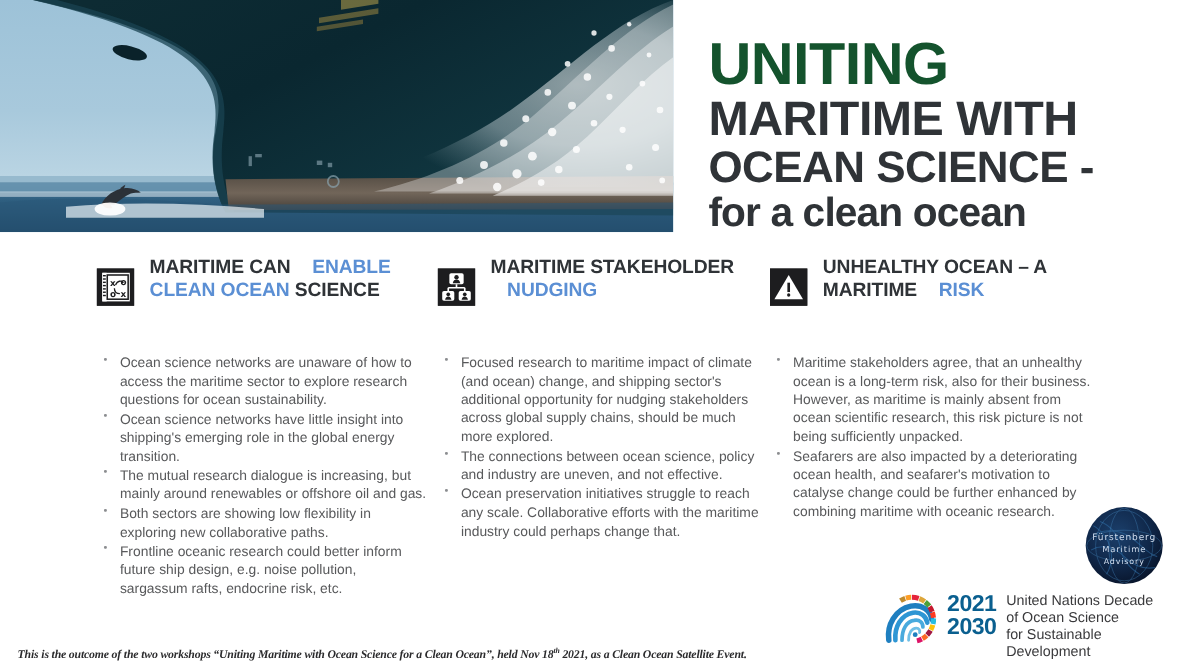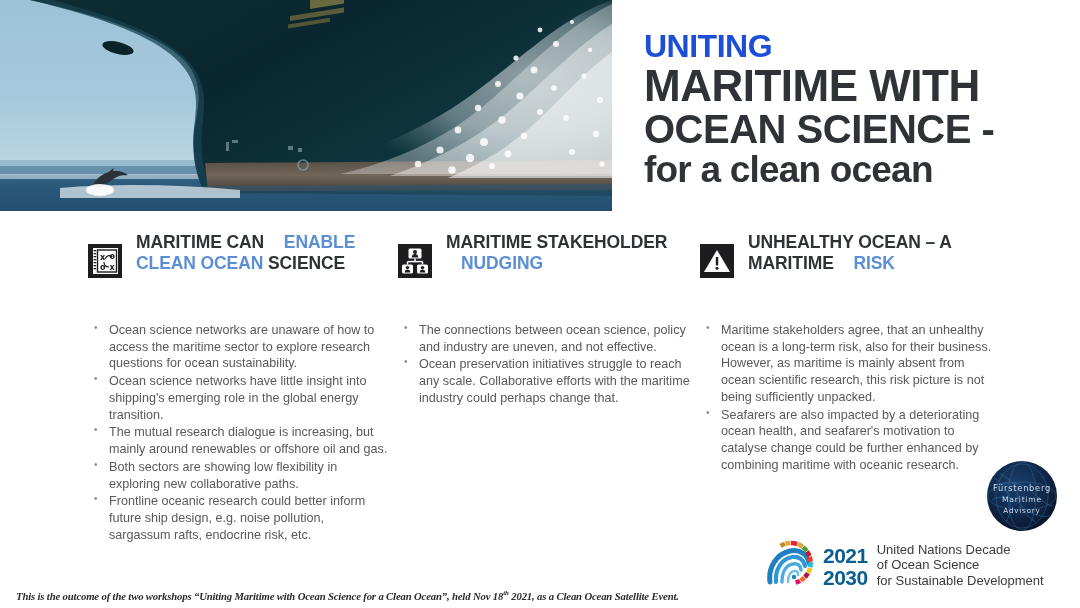--- a/index.html
+++ b/index.html
@@ -23,21 +23,21 @@
   
   .title-block{
     position:absolute; left:644px; top:30px; width:420px;
   }
   .title-line{
     font-weight:bold;
     letter-spacing:-0.5px;
     line-height:1.04;
     color:#2f3337;
   }
-  .t1{ font-size:32px; color:#1d4ed8; }
+  .t1{ font-size:54px; color:#14532d; }
   .t2{ font-size:44px; }
   .t3{ font-size:40px; }
   .t4{ font-size:37px; letter-spacing:-0.8px; }
 
   
   .cols{
     position:absolute; left:0; top:232px; width:1080px; height:350px;
   }
   .col{ position:absolute; top:0; }
   .col-1{ left:88px; width:300px; }
@@ -80,22 +80,22 @@
   
   .fma-logo{
     position:absolute; left:986px; top:460px;
     width:72px; height:72px; border-radius:50%;
     overflow:hidden;
   }
   .fma-logo svg{ display:block; width:72px; height:72px; }
 
   
   .un-logo{
-    position:absolute; left:766px; top:538px;
-    display:flex; align-items:flex-end;
+    position:absolute; left:804px; top:538px;
+    display:flex; align-items:flex-start;
   }
   .un-wheel{ width:50px; height:50px; flex:0 0 50px; }
   .un-wheel svg{ display:block; width:50px; height:50px; }
   .un-years{
     margin-left:7px;
     font-family:"Liberation Sans", sans-serif;
     font-weight:bold; font-size:21px; line-height:1.02;
     color:#0a5f8f; letter-spacing:-0.5px;
   }
   .un-text{
@@ -301,20 +301,21 @@
             <path d="M 9.5 17.6 L 9.5 20.5"></path>
             <path d="M 24.5 17.6 L 24.5 20.5"></path>
           </g>
         </svg>
       </span>
       <div class="head-title">
         <span>MARITIME STAKEHOLDER </span><span class="hl">NUDGING</span><span></span>
       </div>
     </div>
     <ul class="bullets">
+      <li>Focused research to maritime impact of climate (and ocean) change, and shipping sector's additional opportunity for nudging stakeholders across global supply chains, should be much more explored.</li>
       <li>The connections between ocean science, policy and industry are uneven, and not effective.</li>
       <li>Ocean preservation initiatives struggle to reach any scale. Collaborative efforts with the maritime industry could perhaps change that.</li>
     </ul>
   </div>
 
   <div class="col col-3">
     <div class="col-head">
       <span class="head-icon">
         <svg viewBox="0 0 34 34">
           <rect x="0" y="0" width="34" height="34" fill="#1d1d1f"></rect>

